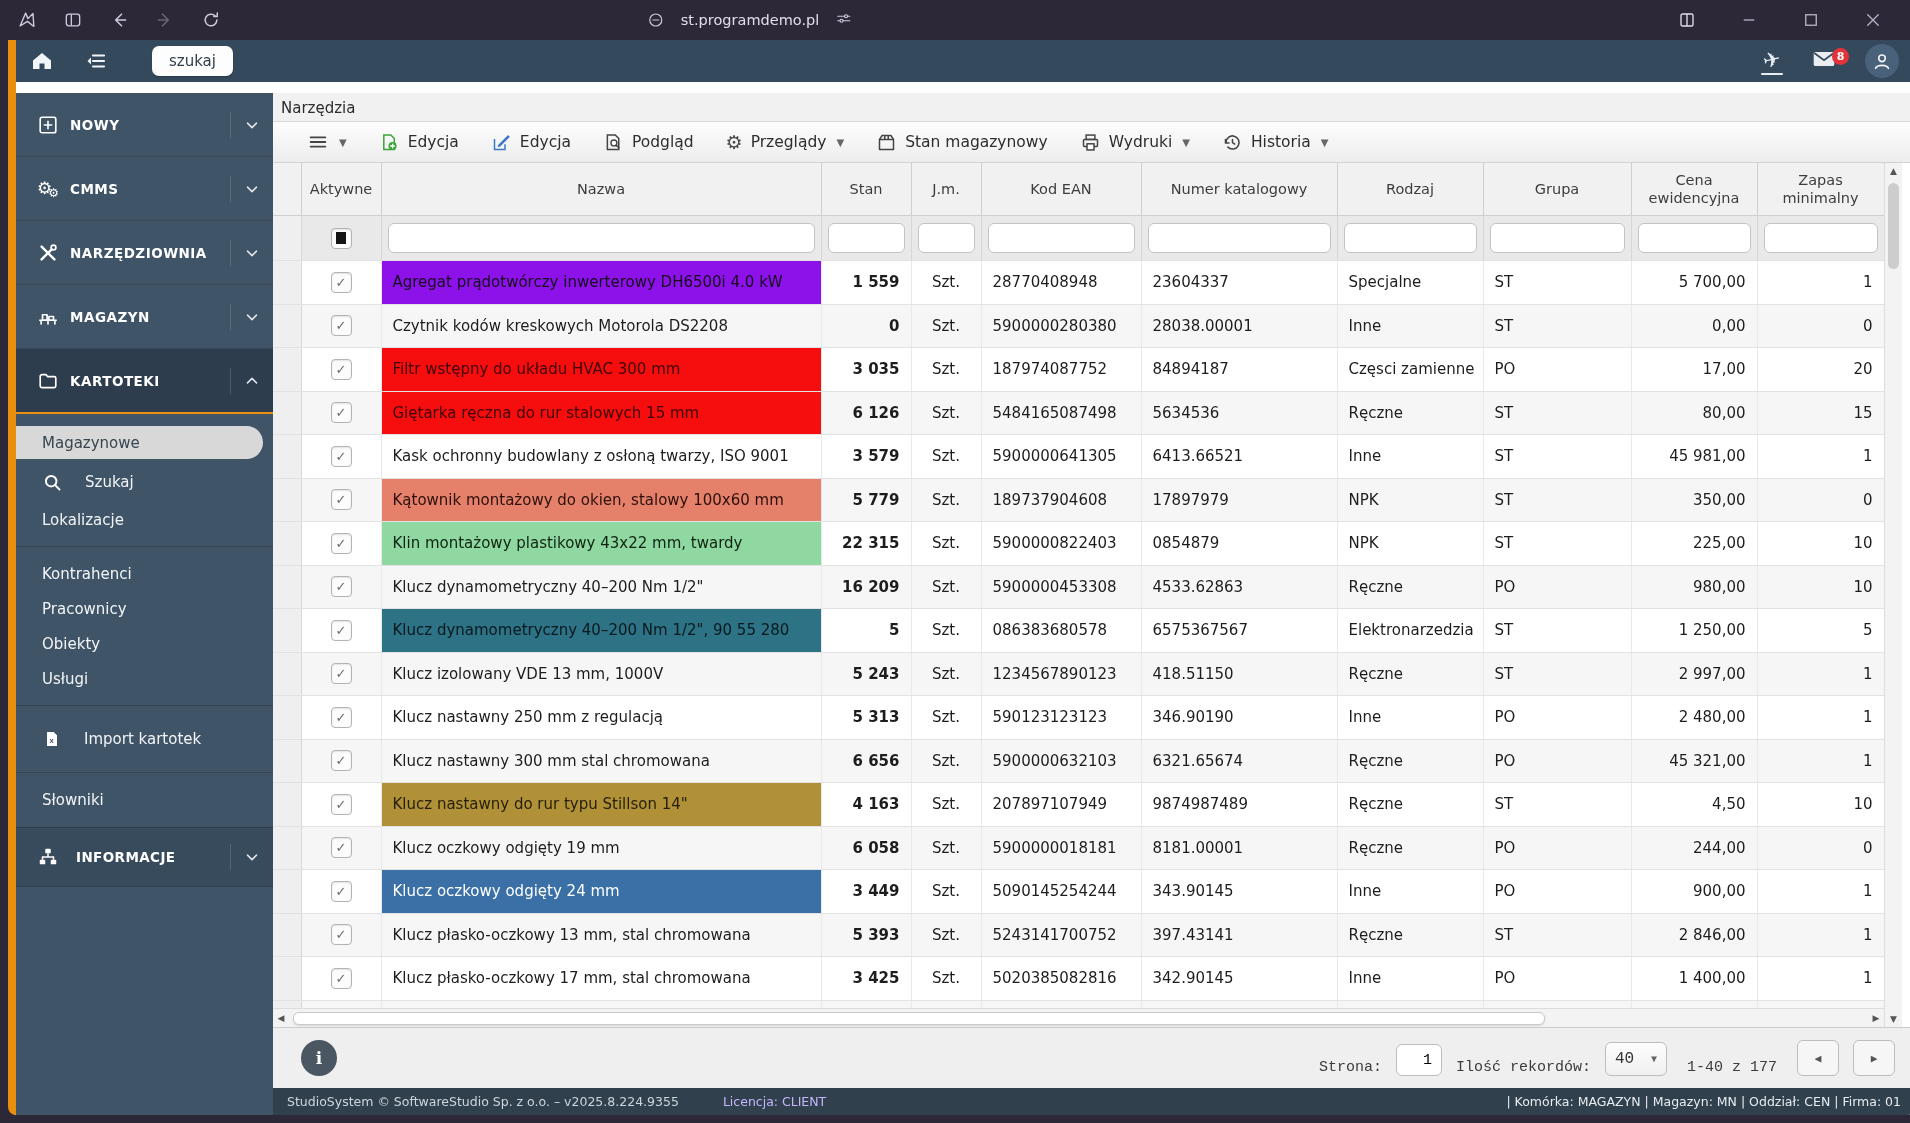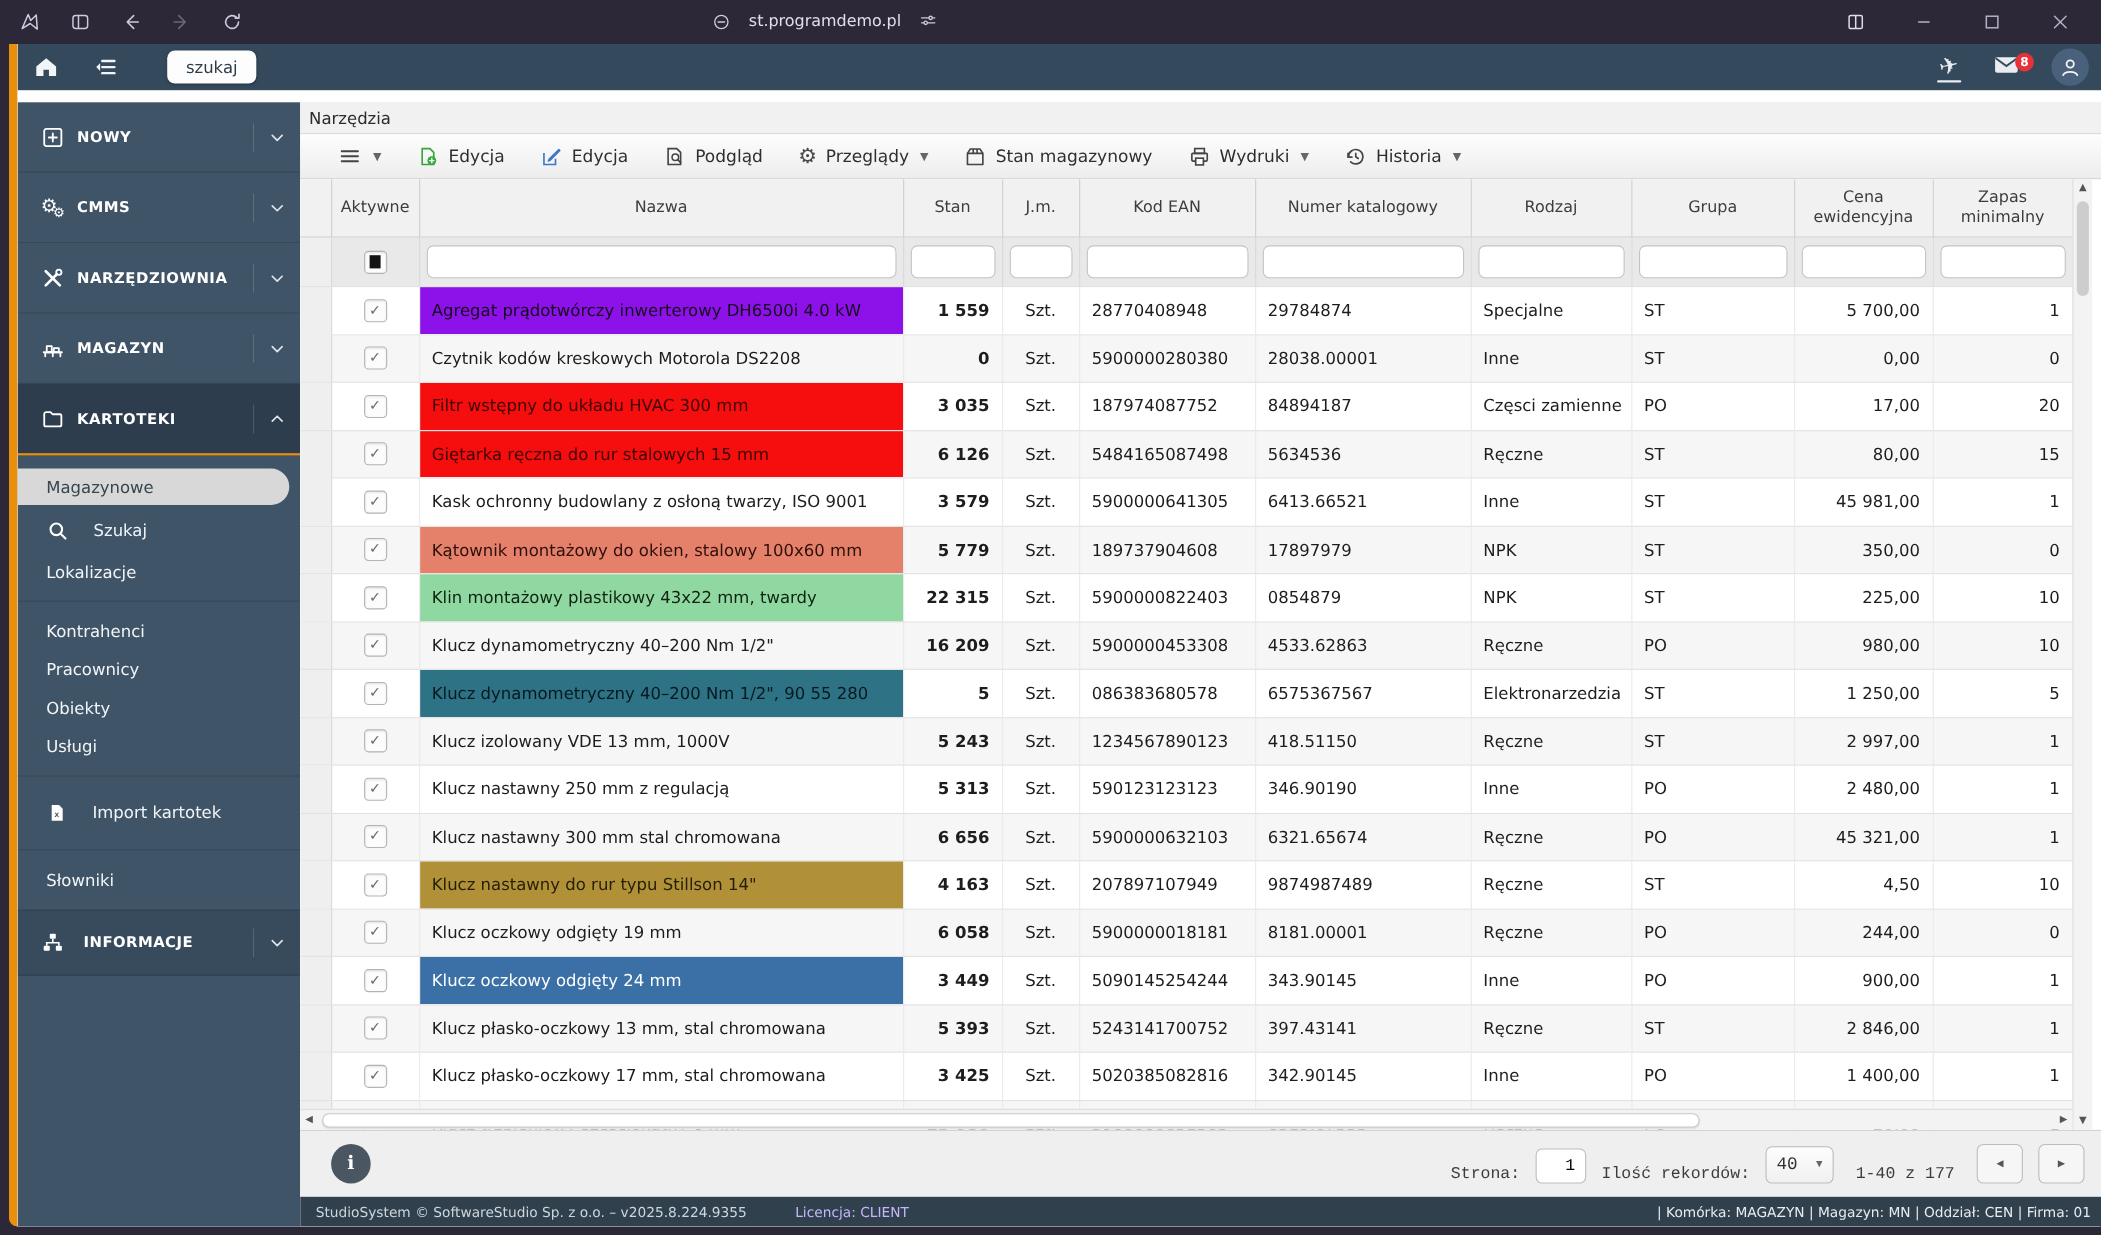--- a/index.html
+++ b/index.html
@@ -497,21 +497,21 @@
                   </tr>
                 </thead>
                 <tbody>
                   <tr>
                     <td class="c-ind"></td>
                     <td class="c-active"><span class="cb">✓</span></td>
                     <td style="background:#8d12ea;color:#160b1d">Agregat prądotwórczy inwerterowy DH6500i 4.0 kW</td>
                     <td class="al-r stan">1 559</td>
                     <td class="al-c">Szt.</td>
                     <td>28770408948</td>
-                    <td>29784874</td>
+                    <td>23604337</td>
                     <td>Specjalne</td>
                     <td>ST</td>
                     <td class="al-r">5 700,00</td>
                     <td class="al-r">1</td>
                   </tr>
                   <tr>
                     <td class="c-ind"></td>
                     <td class="c-active"><span class="cb">✓</span></td>
                     <td>Czytnik kodów kreskowych Motorola DS2208</td>
                     <td class="al-r stan">0</td>

